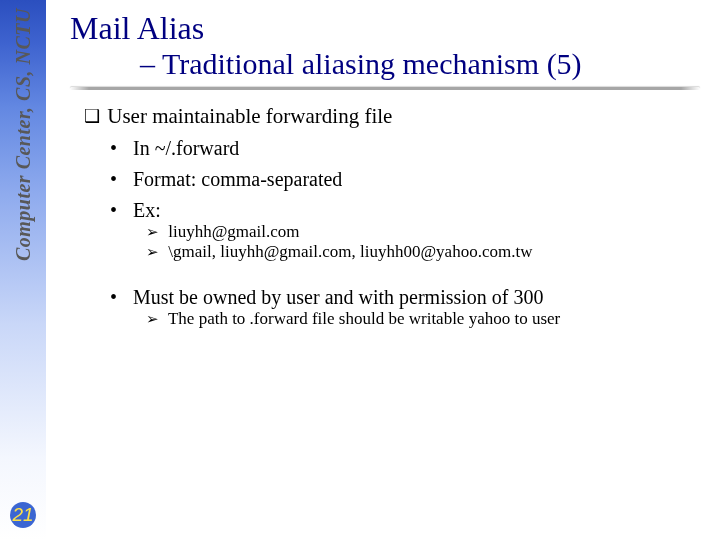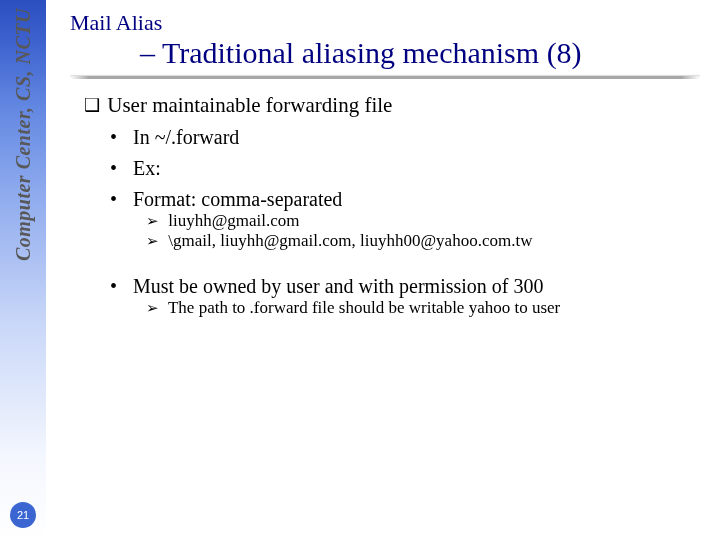--- a/index.html
+++ b/index.html
@@ -41,35 +41,36 @@
     position: absolute;
     left: 0; bottom: 12px;
     width: 46px;
     text-align: center;
   }
   .page-num-circle {
     display: inline-flex;
     width: 26px; height: 26px;
     border-radius: 50%;
     background: #3b66d2;
-    color: #ffffff;
+    color: #fde047;
     align-items: center;
     justify-content: center;
     font-family: Arial, sans-serif;
-    font-size: 11px;
+    font-size: 19px;
+    font-style: italic;
   }
   .content {
     position: absolute;
     left: 70px; top: 10px;
     width: 640px;
     color: #000;
   }
   .title-block { margin-bottom: 6px; }
   .title-main {
-    font-size: 22px;
+    font-size: 32px;
     color: #000080;
     font-weight: 400;
   }
   .title-sub {
     font-size: 30px;
     color: #000080;
     padding-left: 70px;
   }
   .hr-rule {
     height: 3px;
@@ -101,42 +102,42 @@
   <div class="sidebar">
     <div class="sidebar-text">Computer Center, CS, NCTU</div>
     <div class="page-num">
       <span class="page-num-circle">21</span>
     </div>
   </div>
 
   <div class="content">
     <div class="title-block">
       <div class="title-main">Mail Alias</div>
-      <div class="title-sub">– Traditional aliasing mechanism (8)</div>
+      <div class="title-sub">– Traditional aliasing mechanism (5)</div>
     </div>
     <div class="hr-rule"></div>
 
     <div class="body">
 
       <div class="b1">
         <span class="marker">❑</span>
         <span>User maintainable forwarding file</span>
       </div>
 
       <div class="b2">
         <span class="marker">•</span>
         <span>In ~/.forward</span>
       </div>
       <div class="b2">
         <span class="marker">•</span>
-        <span>Ex:</span>
+        <span>Format: comma-separated</span>
       </div>
       <div class="b2">
         <span class="marker">•</span>
-        <span>Format: comma-separated</span>
+        <span>Ex:</span>
       </div>
 
       <div class="b3">
         <span class="marker">➢</span>
         <span>liuyhh@gmail.com</span>
       </div>
       <div class="b3">
         <span class="marker">➢</span>
         <span>\gmail, liuyhh@gmail.com, liuyhh00@yahoo.com.tw</span>
       </div>

